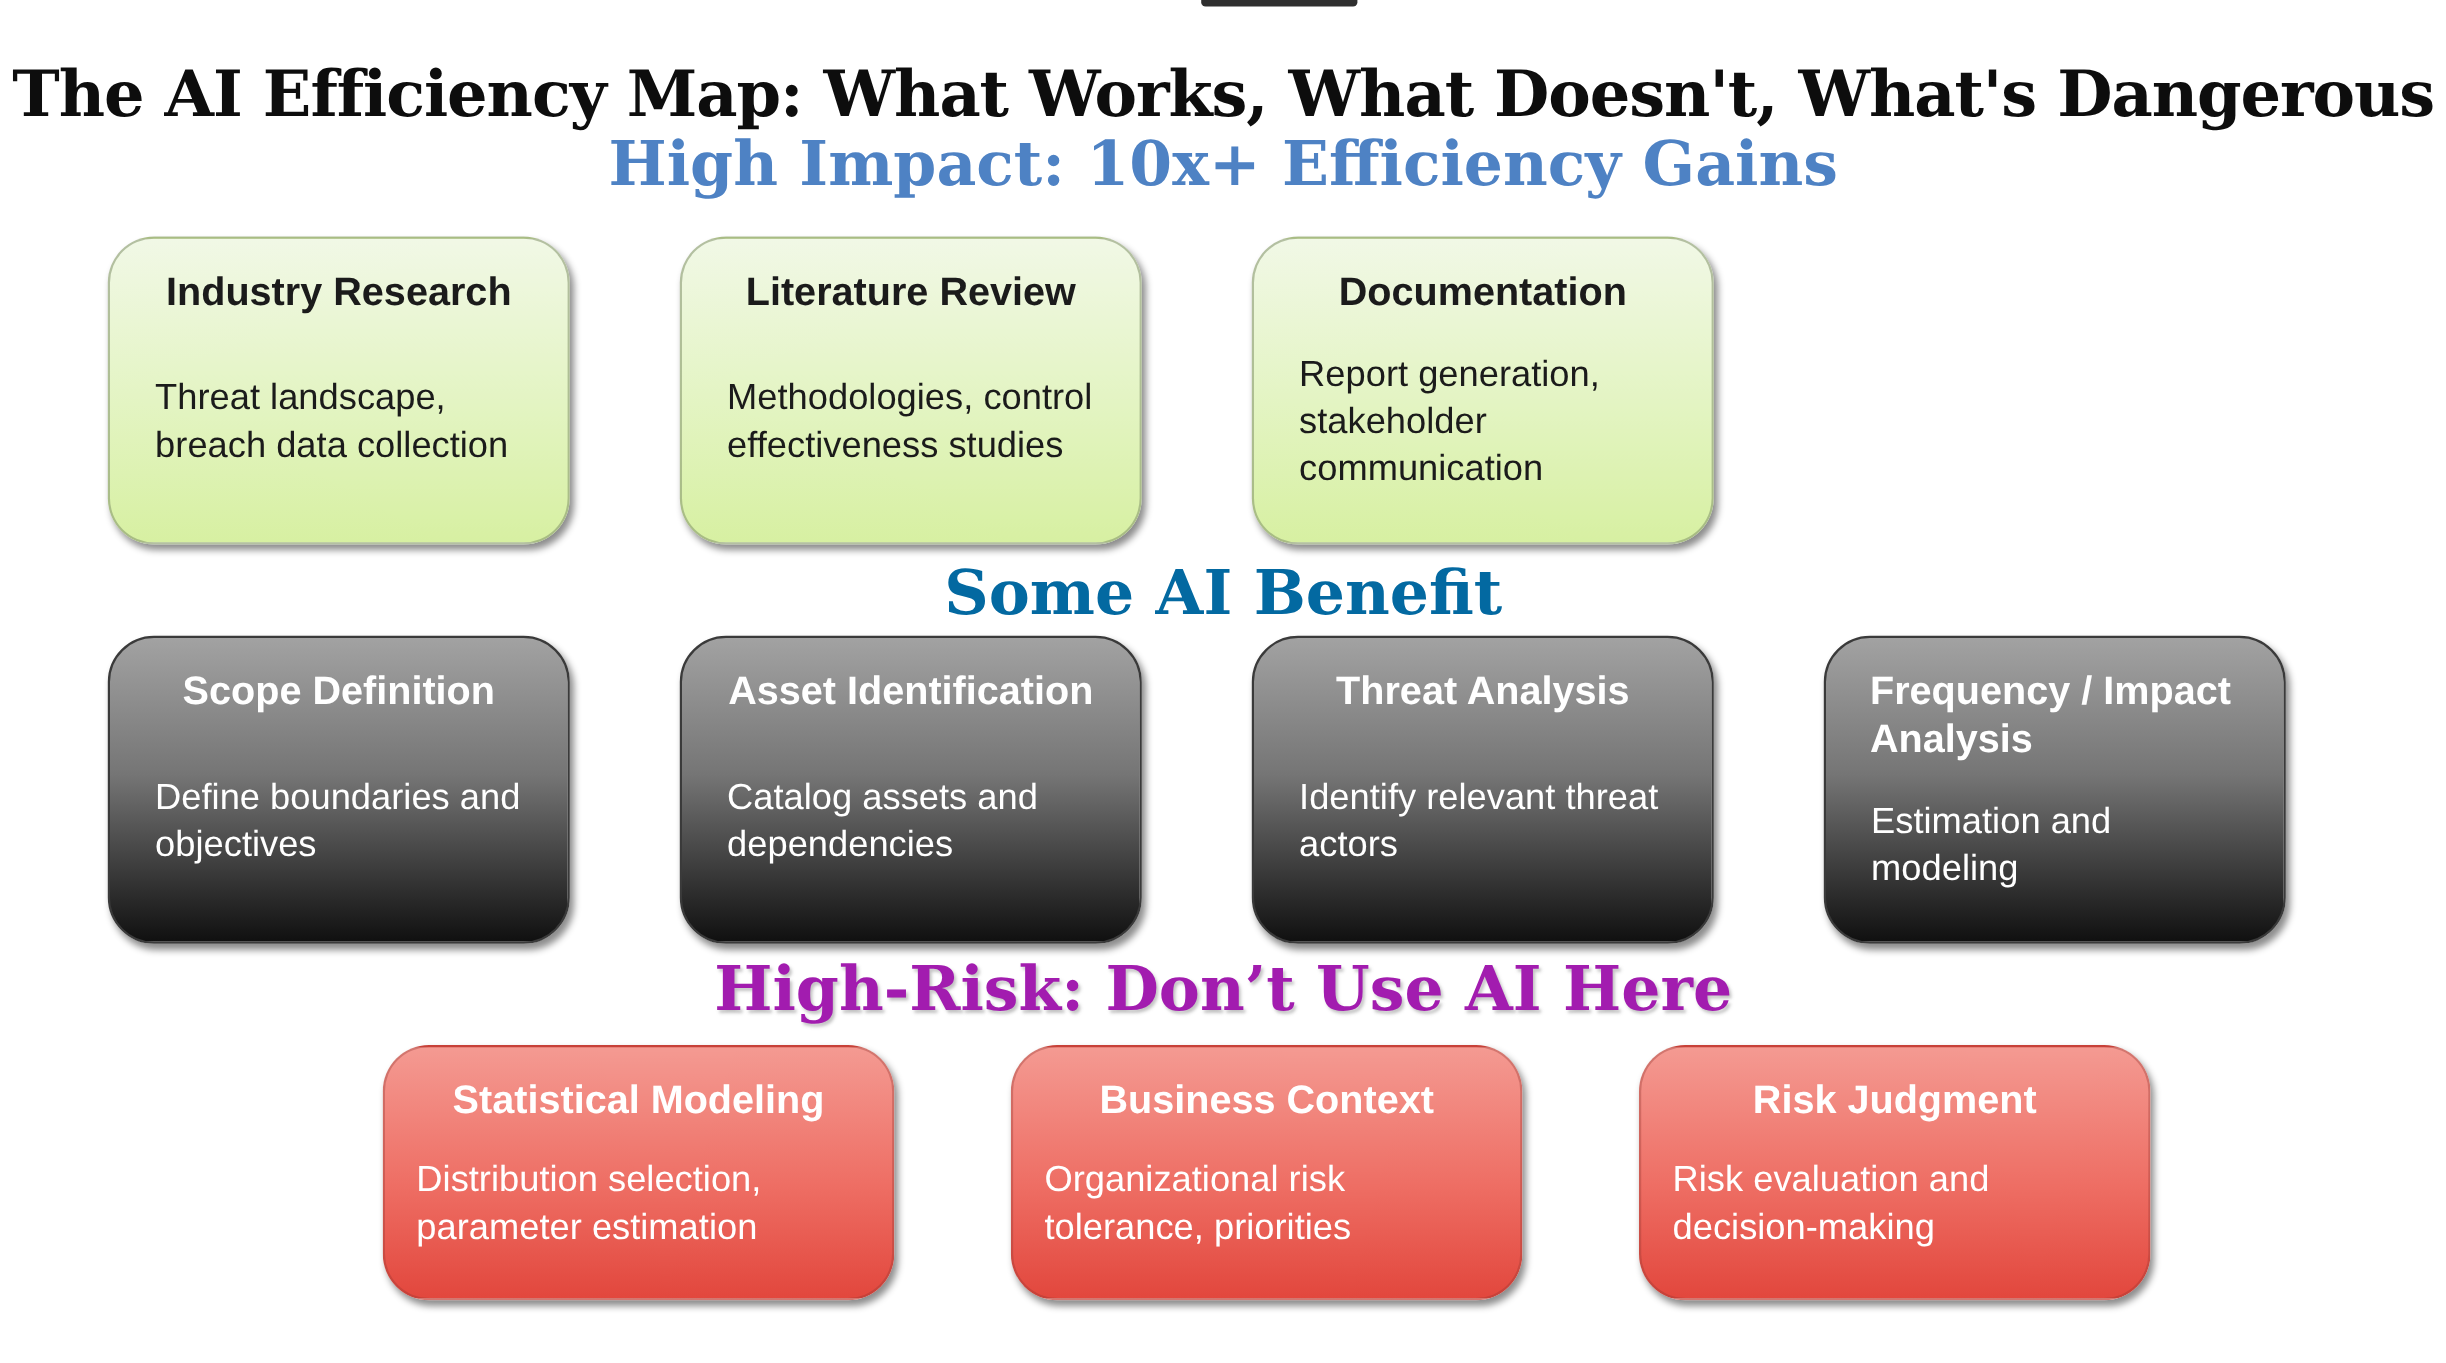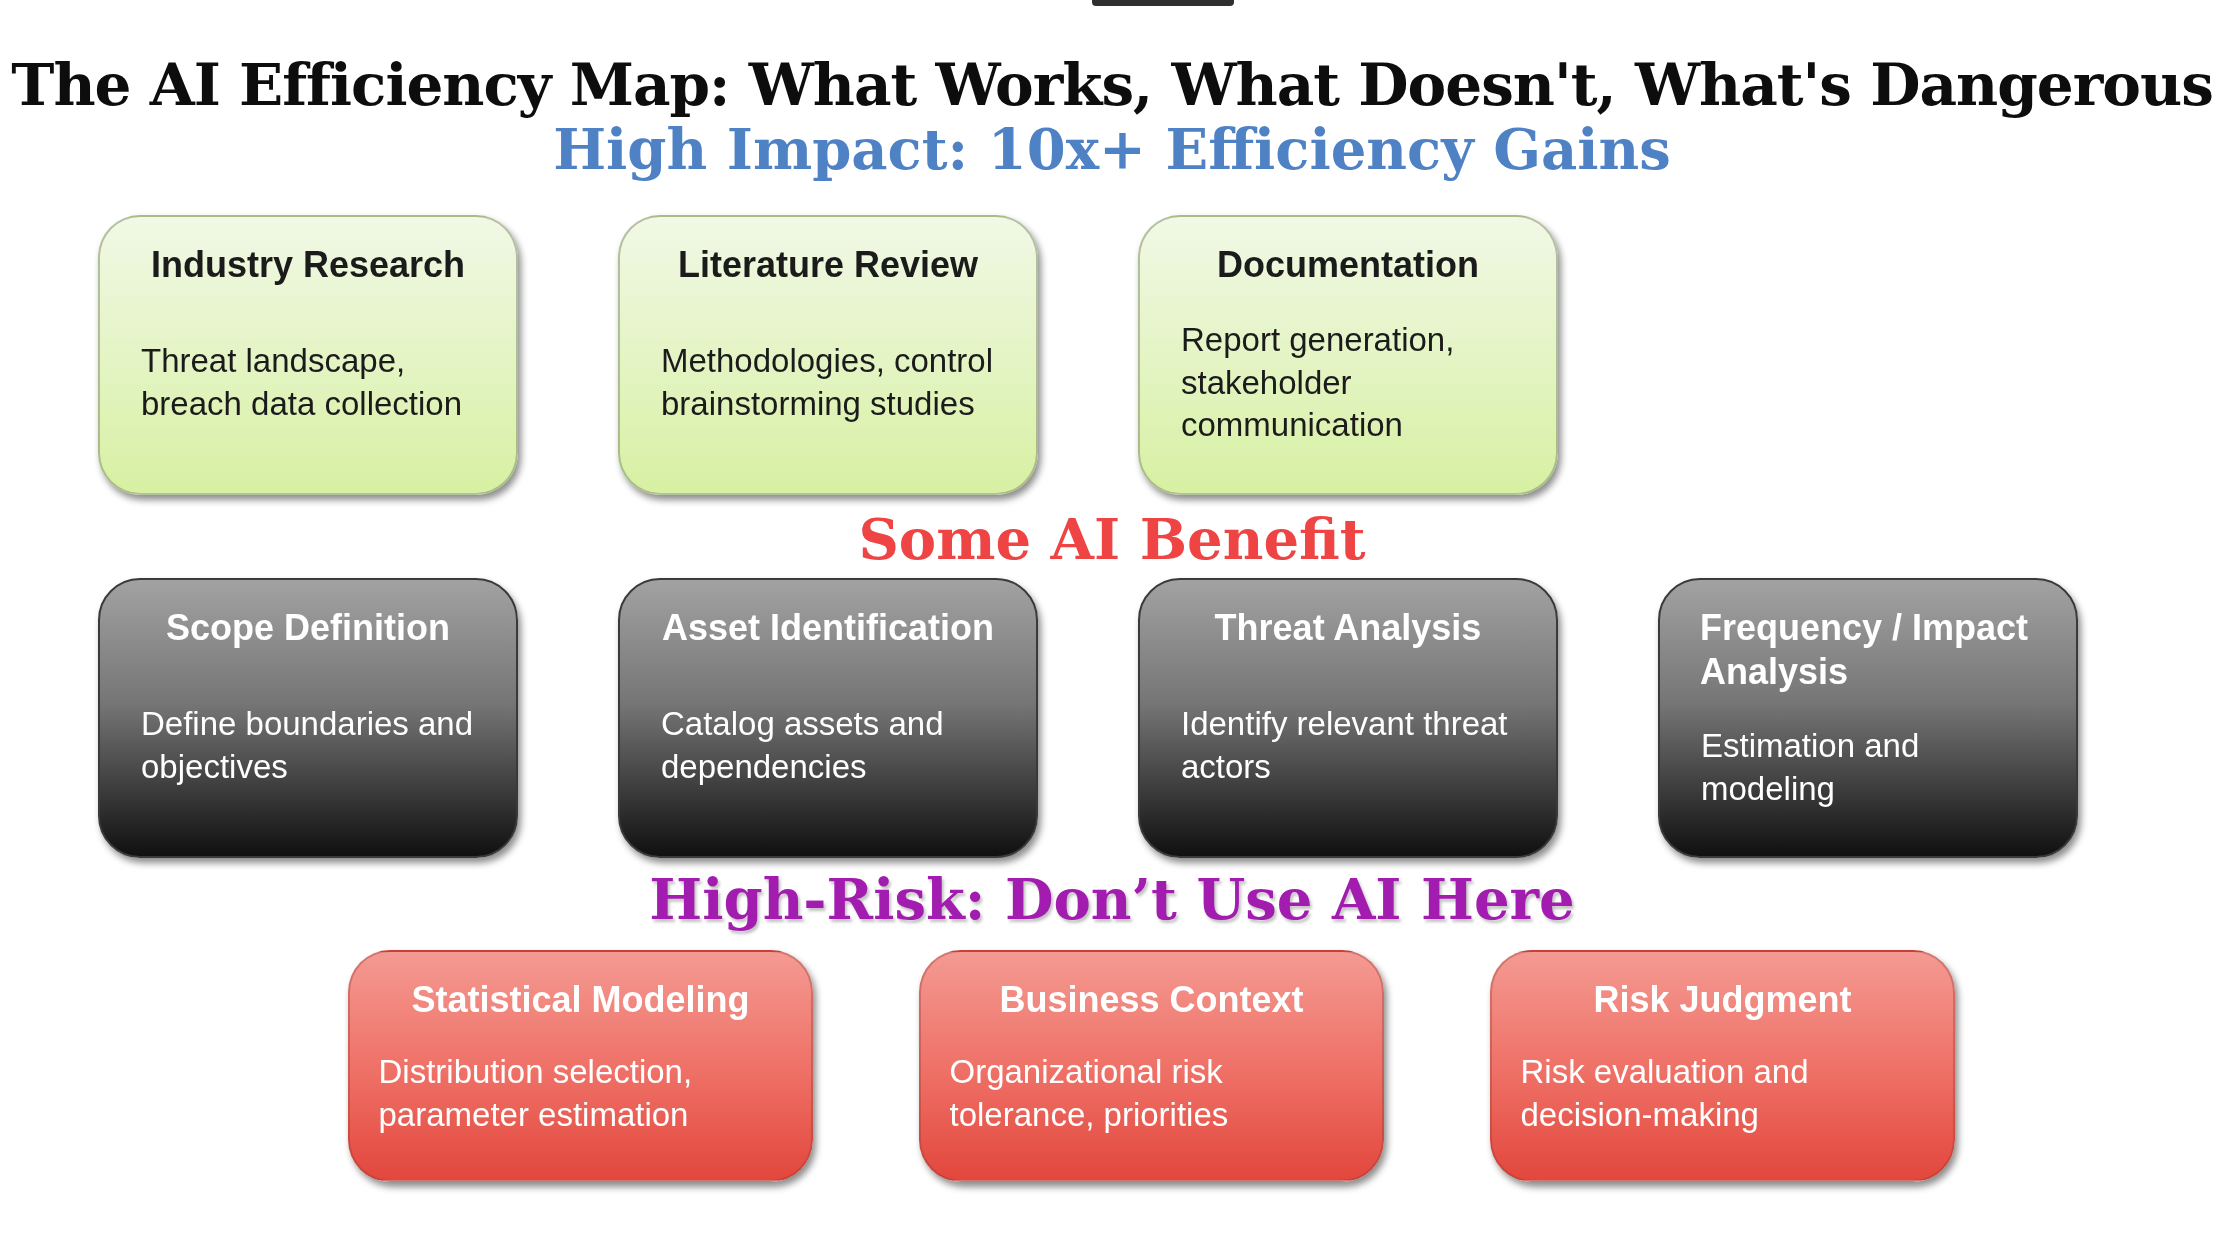--- a/index.html
+++ b/index.html
@@ -120,32 +120,32 @@
 <div class="card-row row-green">
   <div class="card card-green">
     <div class="card-title">Industry Research</div>
     <div class="card-body-wrap">
         <div class="card-body">Threat landscape, breach data collection</div>
       </div>
   </div>
   <div class="card card-green">
     <div class="card-title">Literature Review</div>
     <div class="card-body-wrap">
-        <div class="card-body">Methodologies, control brainstorming studies</div>
+        <div class="card-body">Methodologies, control effectiveness studies</div>
       </div>
   </div>
   <div class="card card-green">
     <div class="card-title">Documentation</div>
     <div class="card-body-wrap">
         <div class="card-body">Report generation, stakeholder communication</div>
       </div>
   </div>
 </div>
 
-<div class="section-heading heading-some-benefit" style="color: #ef4444;">Some AI Benefit</div>
+<div class="section-heading heading-some-benefit" style="color: #0369a1;">Some AI Benefit</div>
 
 <div class="card-row row-gray">
   <div class="card card-gray">
     <div class="card-title">Scope Definition</div>
     <div class="card-body-wrap">
         <div class="card-body">Define boundaries and objectives</div>
       </div>
   </div>
   <div class="card card-gray">
     <div class="card-title">Asset Identification</div>

